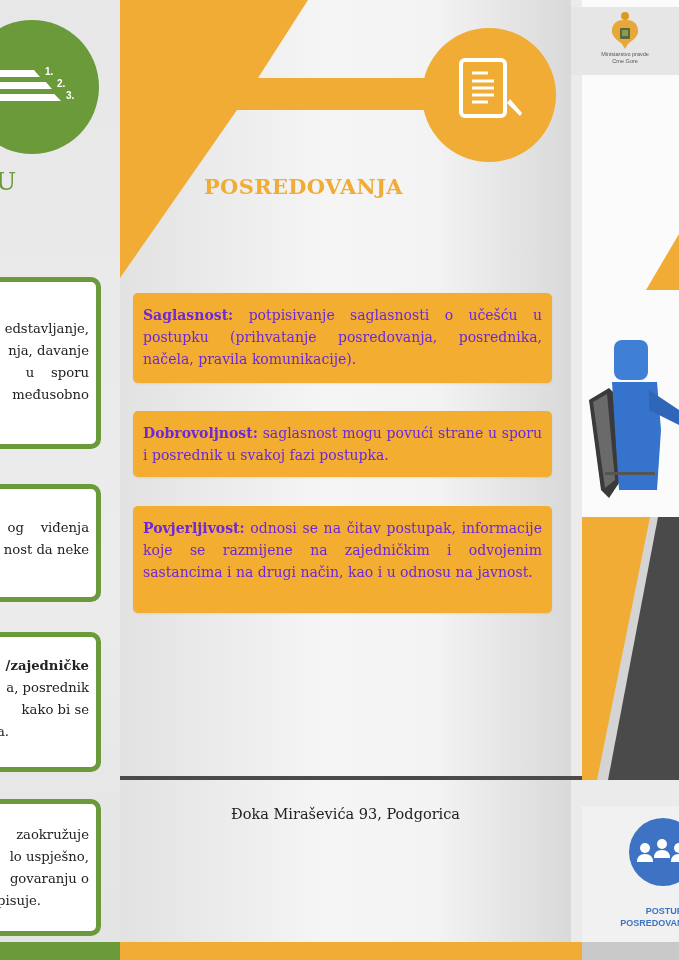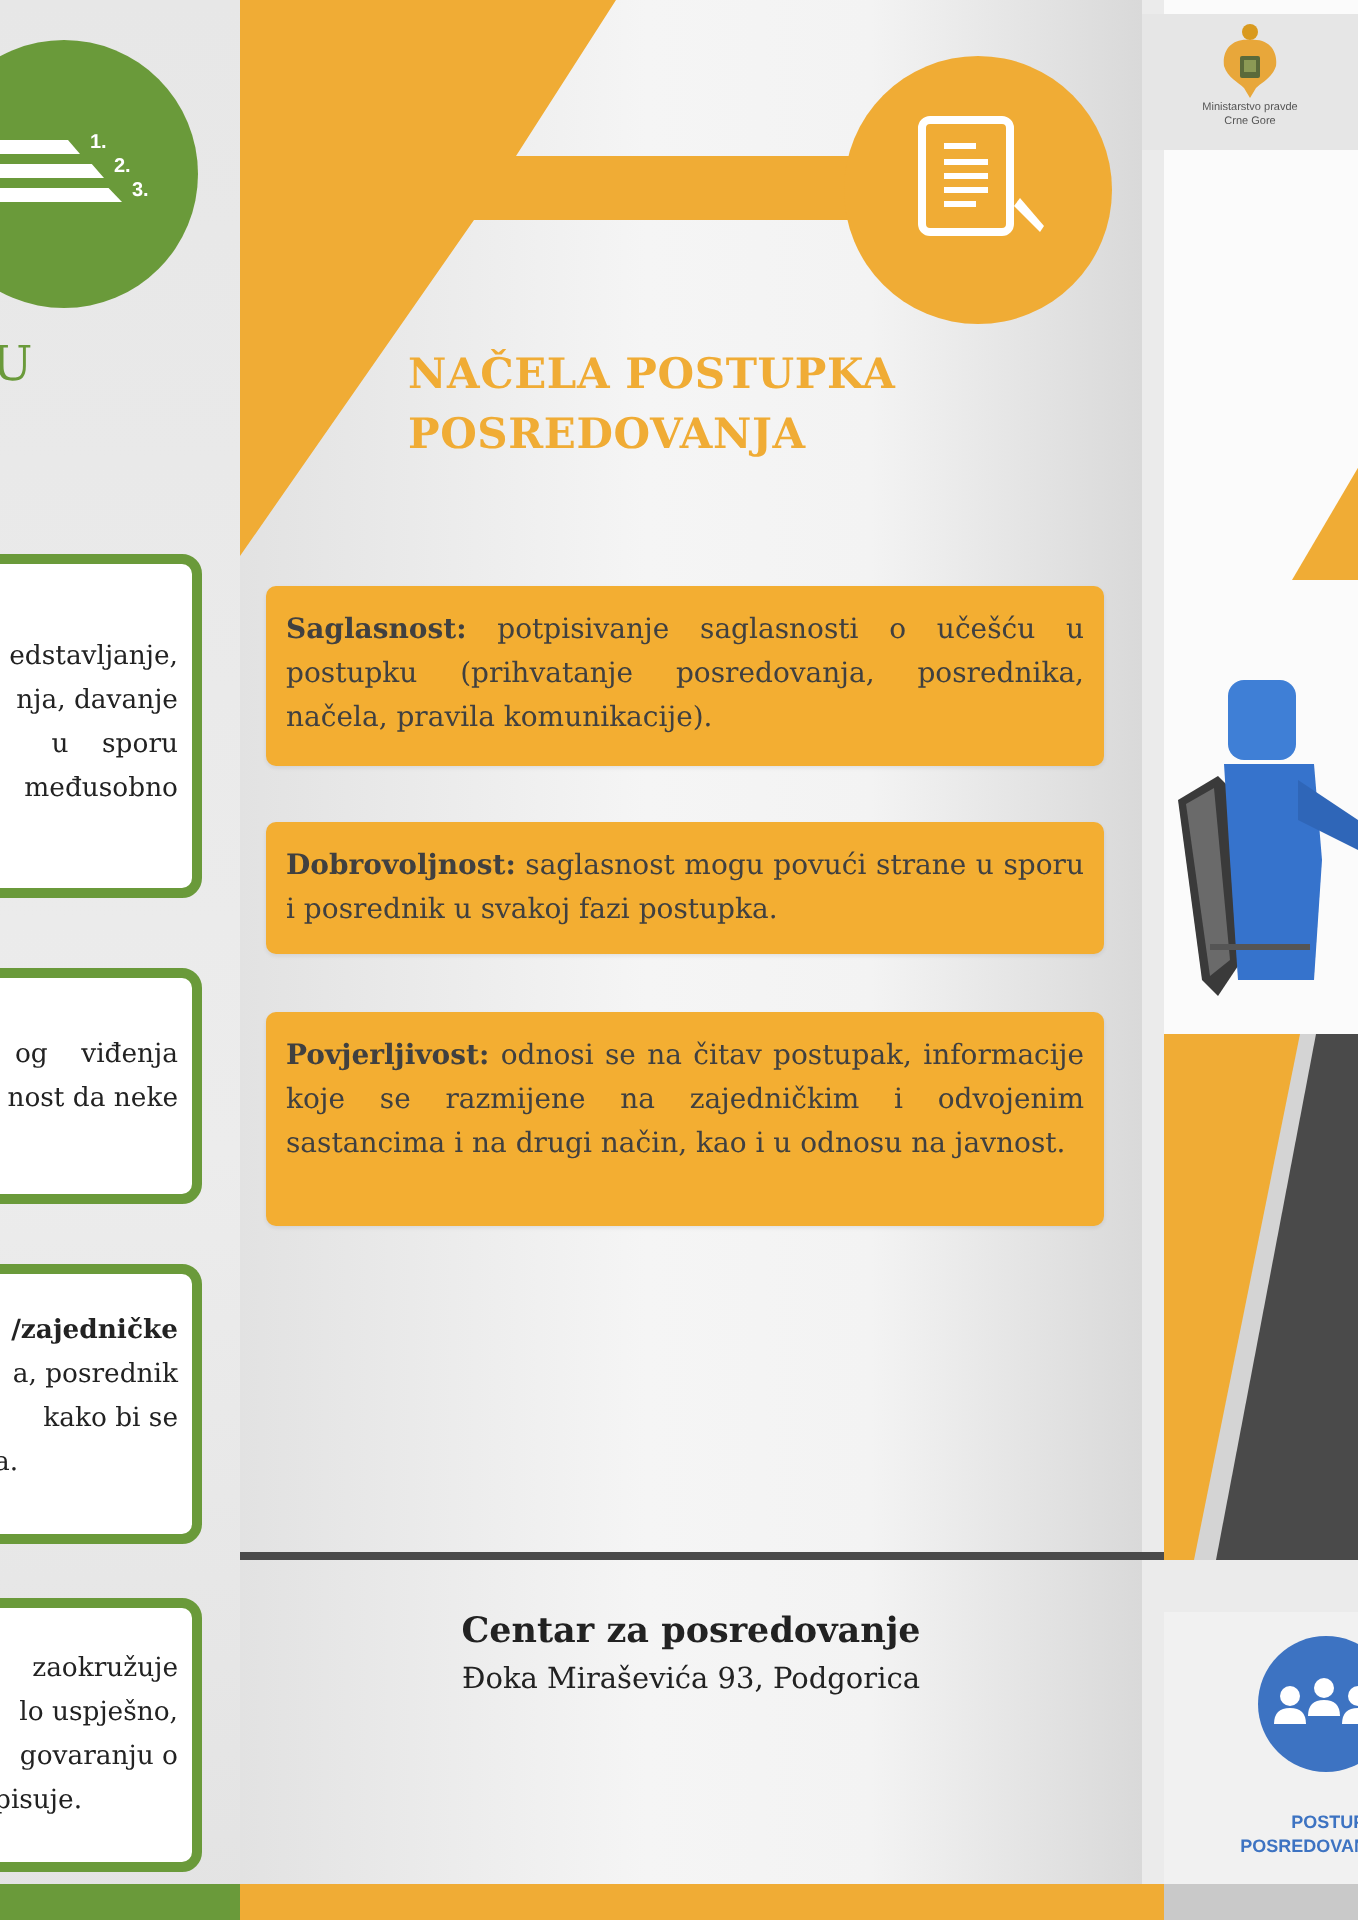--- a/index.html
+++ b/index.html
@@ -60,21 +60,21 @@
   .doc-icon { position: absolute; left: 338px; top: 57px; }
 
   .center-title {
     position: absolute; left: 84px; top: 172px; color: #f0ac35;
     font-weight: bold; font-size: 21px; line-height: 30px; letter-spacing: 0.3px;
   }
 
   .orange-box {
     position: absolute; left: 13px; width: 419px; background: #f3ae32;
     border-radius: 5px; padding: 11px 10px 0 10px;
-    font-size: 14px; line-height: 22px; color: #404040; text-align: justify;
+    font-size: 14px; line-height: 22px; color: #6d28d9; text-align: justify;
     box-shadow: 0 1px 2px rgba(0,0,0,0.08);
   }
   .orange-box .term { font-weight: bold; }
   .ob1 { top: 293px; height: 90px; }
   .ob2 { top: 411px; height: 66px; }
   .ob3 { top: 506px; height: 107px; }
   .ob4 { top: 641px; height: 87px; }
 
   .dark-rule { position: absolute; left: 0; top: 776px; width: 451px; height: 4px; background: #4a4a4a; }
 
@@ -179,38 +179,36 @@
     <rect x="3" y="3" width="44" height="56" rx="4" fill="none" stroke="#fff" stroke-width="4"></rect>
     <line x1="14" y1="16" x2="30" y2="16" stroke="#fff" stroke-width="3"></line>
     <line x1="14" y1="24" x2="36" y2="24" stroke="#fff" stroke-width="3"></line>
     <line x1="14" y1="31" x2="36" y2="31" stroke="#fff" stroke-width="3"></line>
     <line x1="14" y1="38" x2="36" y2="38" stroke="#fff" stroke-width="3"></line>
     <line x1="14" y1="45" x2="30" y2="45" stroke="#fff" stroke-width="3"></line>
     <path d="M52 42 L64 56 L62 59 L49 46 Z" fill="#fff"></path>
   </svg>
 
   <div class="center-title">
-    <div>NAČELA POSTUPKA</div>
     <div>POSREDOVANJA</div>
   </div>
 
   <div class="orange-box ob1">
     <span class="term">Saglasnost:</span><span> potpisivanje saglasnosti o učešću u postupku (prihvatanje posredovanja, posrednika, načela, pravila komunikacije).</span>
   </div>
   <div class="orange-box ob2">
     <span class="term">Dobrovoljnost:</span><span> saglasnost mogu povući strane u sporu i posrednik u svakoj fazi postupka.</span>
   </div>
   <div class="orange-box ob3">
     <span class="term">Povjerljivost:</span><span> odnosi se na čitav postupak, informacije koje se razmijene na zajedničkim i odvojenim sastancima i na drugi način, kao i u odnosu na javnost.</span>
   </div>
 
   <div class="dark-rule"></div>
 
   <div class="contact">
-    <div class="org">Centar za posredovanje</div>
     <div class="ln">Đoka Miraševića 93, Podgorica</div>
   </div>
 
   <div class="center-bottom-band"></div>
 </div>
 
 <div class="right-panel">
   <div class="right-white"></div>
   <div class="ministry-logo">
     <svg class="coat-of-arms" width="30" height="40" viewBox="0 0 30 40">

